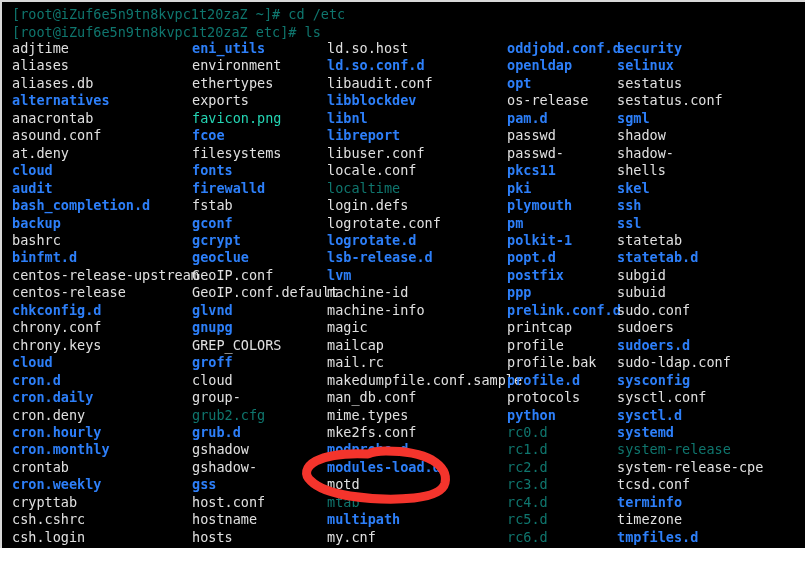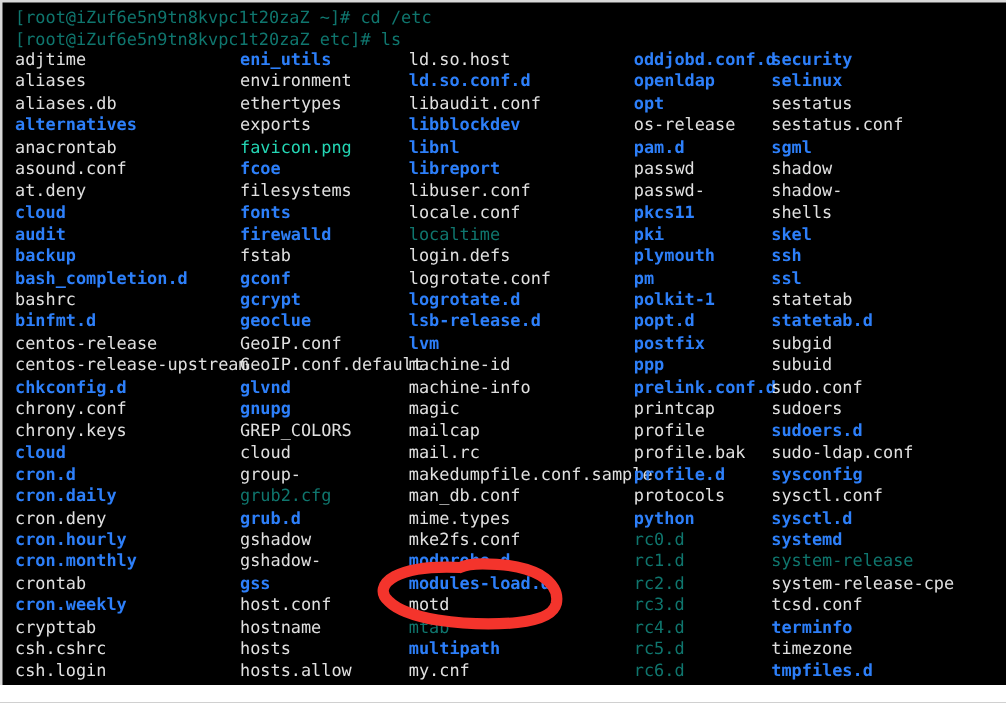--- a/index.html
+++ b/index.html
@@ -89,26 +89,26 @@
       <div class="ls-column" style="left: 10px;">
         <span class="ls-entry t-file">adjtime</span>
         <span class="ls-entry t-file">aliases</span>
         <span class="ls-entry t-file">aliases.db</span>
         <span class="ls-entry t-dir">alternatives</span>
         <span class="ls-entry t-file">anacrontab</span>
         <span class="ls-entry t-file">asound.conf</span>
         <span class="ls-entry t-file">at.deny</span>
         <span class="ls-entry t-dir">cloud</span>
         <span class="ls-entry t-dir">audit</span>
+        <span class="ls-entry t-dir">bash_completion.d</span>
         <span class="ls-entry t-dir">backup</span>
-        <span class="ls-entry t-dir">bash_completion.d</span>
         <span class="ls-entry t-file">bashrc</span>
         <span class="ls-entry t-dir">binfmt.d</span>
+        <span class="ls-entry t-file">centos-release-upstream</span>
         <span class="ls-entry t-file">centos-release</span>
-        <span class="ls-entry t-file">centos-release-upstream</span>
         <span class="ls-entry t-dir">chkconfig.d</span>
         <span class="ls-entry t-file">chrony.conf</span>
         <span class="ls-entry t-file">chrony.keys</span>
         <span class="ls-entry t-dir">cloud</span>
         <span class="ls-entry t-dir">cron.d</span>
         <span class="ls-entry t-dir">cron.daily</span>
         <span class="ls-entry t-file">cron.deny</span>
         <span class="ls-entry t-dir">cron.hourly</span>
         <span class="ls-entry t-dir">cron.monthly</span>
         <span class="ls-entry t-file">crontab</span>
@@ -130,20 +130,21 @@
         <span class="ls-entry t-dir">firewalld</span>
         <span class="ls-entry t-file">fstab</span>
         <span class="ls-entry t-dir">gconf</span>
         <span class="ls-entry t-dir">gcrypt</span>
         <span class="ls-entry t-dir">geoclue</span>
         <span class="ls-entry t-file">GeoIP.conf</span>
         <span class="ls-entry t-file">GeoIP.conf.default</span>
         <span class="ls-entry t-dir">glvnd</span>
         <span class="ls-entry t-dir">gnupg</span>
         <span class="ls-entry t-file">GREP_COLORS</span>
+        <span class="ls-entry t-dir">groff</span>
         <span class="ls-entry t-file">cloud</span>
         <span class="ls-entry t-file">group-</span>
         <span class="ls-entry t-link">grub2.cfg</span>
         <span class="ls-entry t-dir">grub.d</span>
         <span class="ls-entry t-file">gshadow</span>
         <span class="ls-entry t-file">gshadow-</span>
         <span class="ls-entry t-dir">gss</span>
         <span class="ls-entry t-file">host.conf</span>
         <span class="ls-entry t-file">hostname</span>
         <span class="ls-entry t-file">hosts</span>

